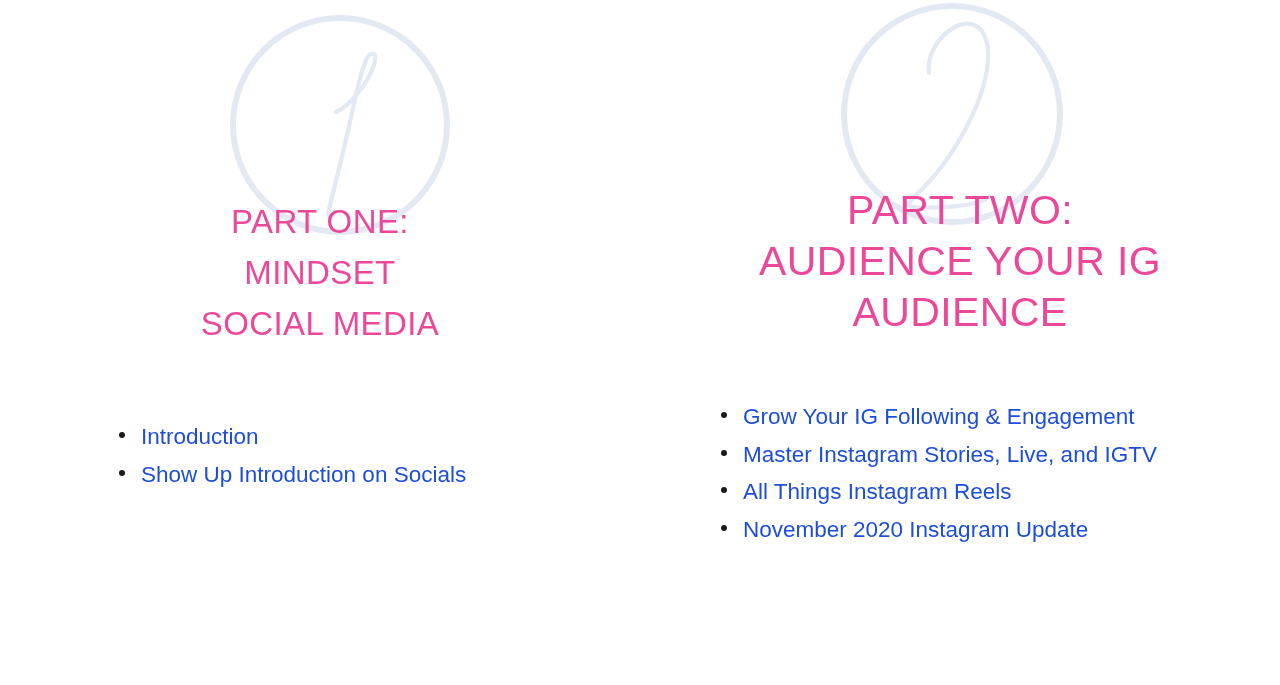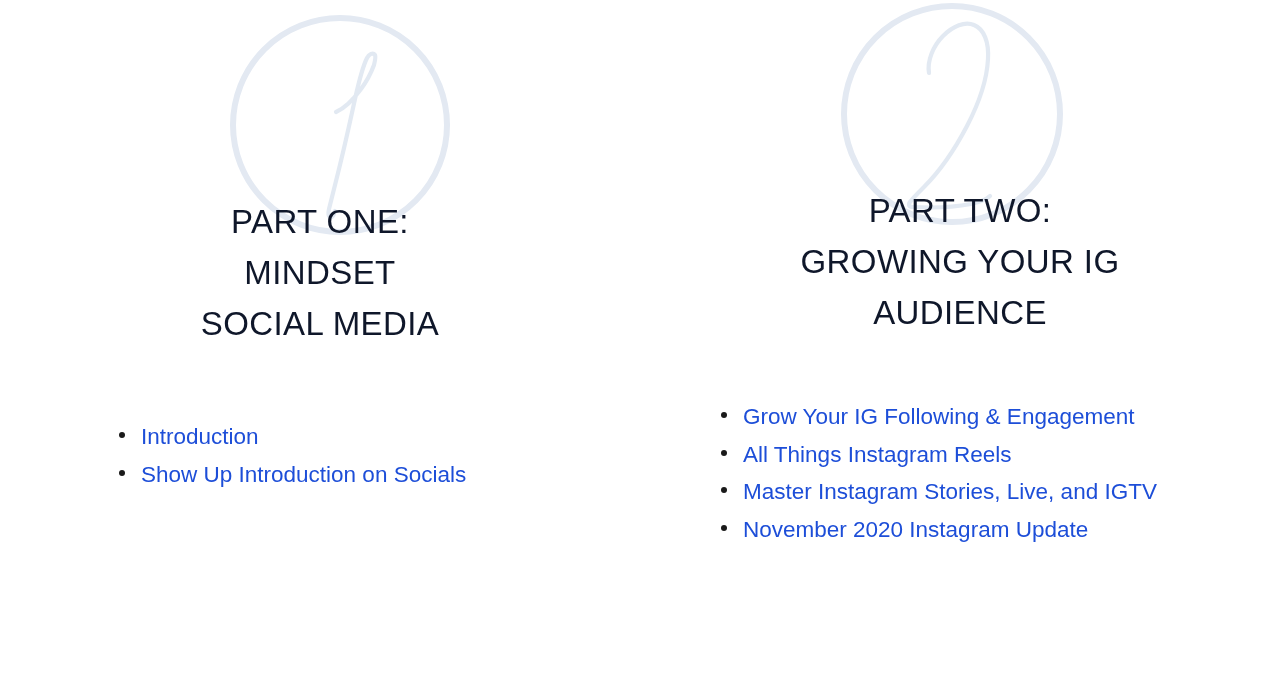--- a/index.html
+++ b/index.html
@@ -52,36 +52,36 @@
     height: 244px;
   }
   .column-right .badge-right { left: 191px; }
 
   
   .part-title {
     position: absolute;
     left: 0;
     width: 100%;
     text-align: center;
-    color: #0f172a;
+    color: #ec4899;
     font-family: "Liberation Sans", sans-serif;
     font-weight: 400;
     letter-spacing: 0.4px;
     line-height: 51px;
     margin: 0;
   }
   .part-title-left {
     top: 196px;
     font-size: 33px;
     padding: 0 120px;
     box-sizing: border-box;
   }
   .part-title-right {
     top: 185px;
-    font-size: 33px;
+    font-size: 41px;
     padding: 0 105px;
     box-sizing: border-box;
   }
   .part-title .tline { display: block; }
 
   
   .topic-list {
     position: absolute;
     margin: 0;
     padding: 0;
@@ -165,38 +165,38 @@
         <path d="M 38 58 C 36 46 42 31 52 21 C 62 11 74 6 83 10
                  C 93 14 98 27 97 44 C 96 64 88 88 76 111
                  C 64 134 48 157 33 172 C 26 179 21 184 19 187
                  C 17 190 18 192 22 192 C 40 193 64 192 80 189
                  C 89 187 96 184 99 181" fill="none" stroke="#e2e9f2" stroke-width="4.2" stroke-linecap="round" stroke-linejoin="round" transform="translate(60,22)"></path>
       </svg>
     </div>
 
     <h2 class="part-title part-title-right">
       <span class="tline">PART TWO:</span>
-      <span class="tline">GROWING YOUR IG</span>
+      <span class="tline">AUDIENCE YOUR IG</span>
       <span class="tline">AUDIENCE</span>
     </h2>
 
     <ul class="topic-list topic-list-right">
       <li>
         <span class="dot"></span>
         <span class="txt">Grow Your IG Following &amp; Engagement</span>
       </li>
       <li>
         <span class="dot"></span>
+        <span class="txt">Master Instagram Stories, Live, and IGTV</span>
+      </li>
+      <li>
+        <span class="dot"></span>
         <span class="txt">All Things Instagram Reels</span>
       </li>
       <li>
         <span class="dot"></span>
-        <span class="txt">Master Instagram Stories, Live, and IGTV</span>
-      </li>
-      <li>
-        <span class="dot"></span>
         <span class="txt">November 2020 Instagram Update</span>
       </li>
     </ul>
 
   </div>
 
 </div>
 
 </body></html>

